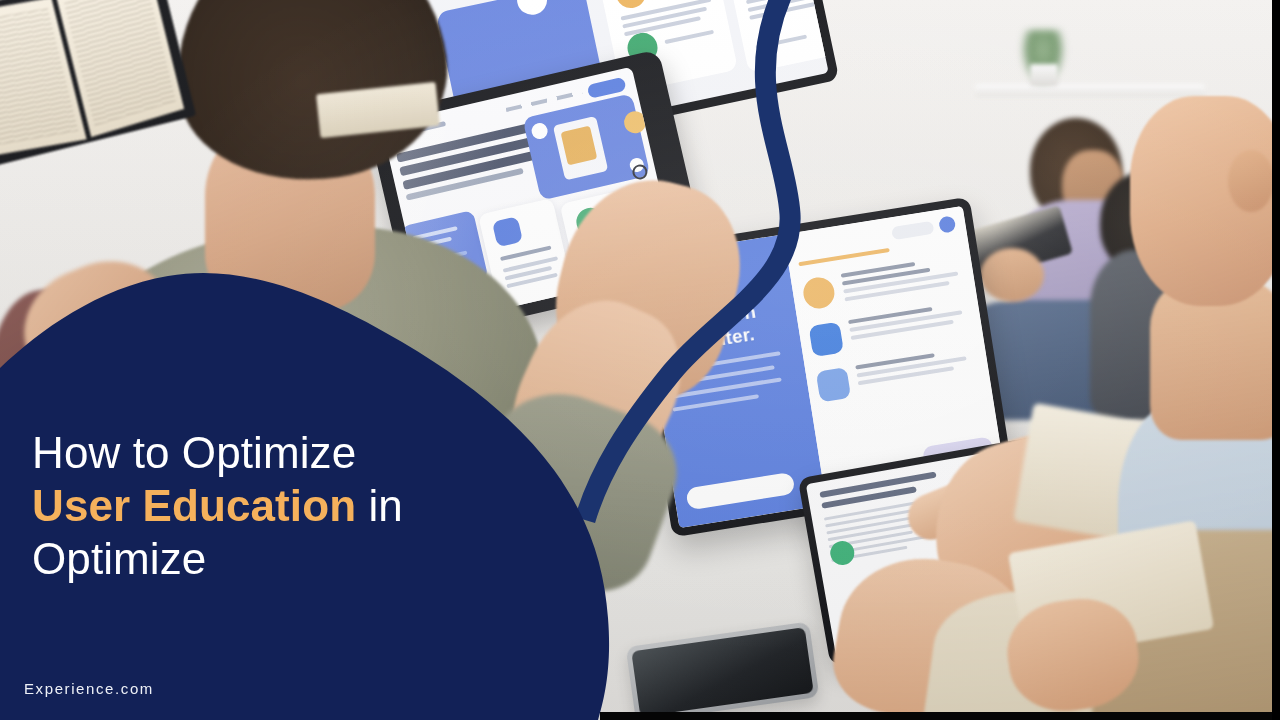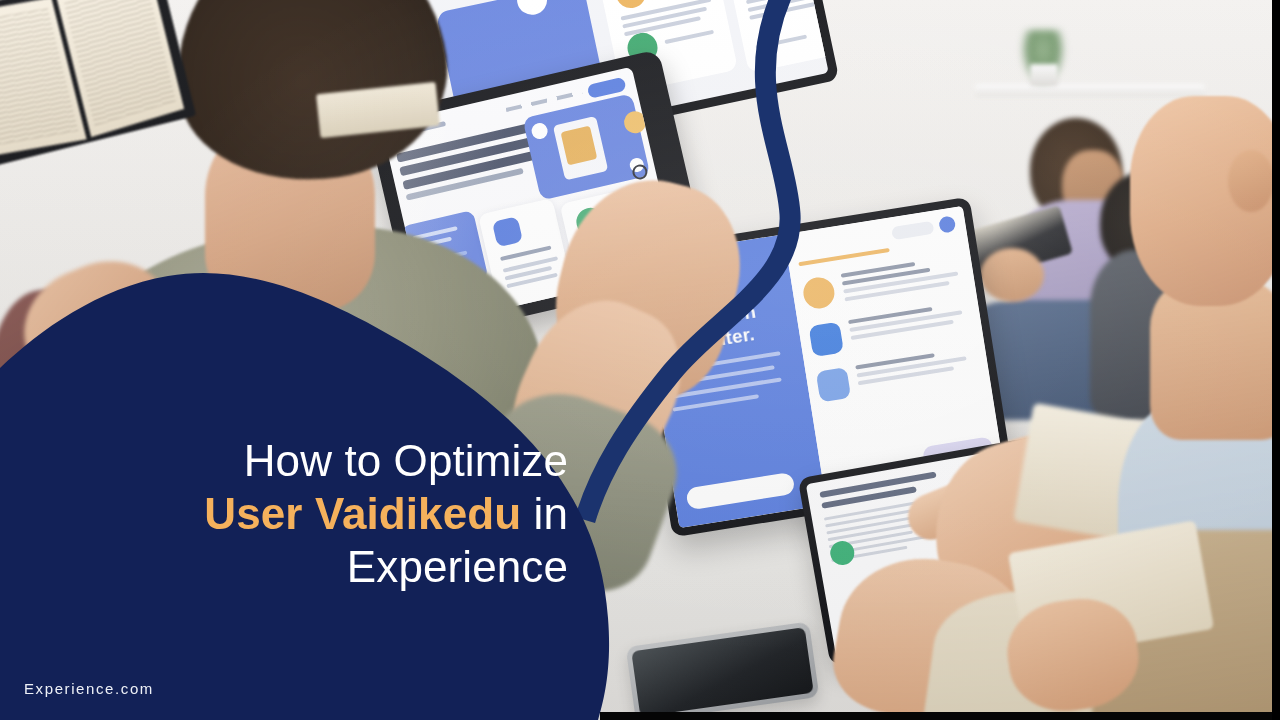--- a/index.html
+++ b/index.html
@@ -384,27 +384,26 @@
   .ribbon{position:absolute;left:0;top:0;width:1280px;height:720px;pointer-events:none;}
 
   
   .blob{position:absolute;left:0;top:0;width:1280px;height:720px;}
 
   .copy{
     position:absolute;left:24px;top:418px;width:560px;
     z-index:6;
   }
   .ttl{
-    margin:16px;
+    margin:8px;
     font-size:44px;
     line-height:53px;
     font-weight:300;
     color:#ffffff;
     letter-spacing:.1px;
-    text-align:right;
   }
   .ttl .hl{color:#F5B15C;font-weight:700;}
   .ttl .ln{display:block;white-space:nowrap;}
   .brand{
     position:absolute;left:24px;top:680px;z-index:6;
     color:#eef1f7;font-size:15px;letter-spacing:1.6px;font-weight:400;
   }
 
   
   .edgeR{position:absolute;right:0;top:0;width:8px;height:720px;background:#000;z-index:7;}
@@ -642,22 +641,22 @@
              C250,262 330,300 402,342
              C470,382 520,424 554,470
              C590,520 604,566 608,618
              C612,668 604,700 598,720
              L0,720 Z" fill="#122157"></path>
   </svg>
 
   <div class="copy">
     <h1 class="ttl">
       <span class="ln">How to Optimize</span>
-      <span class="ln"><span class="hl">User Vaidikedu</span><span> in</span></span>
-      <span class="ln">Experience</span>
+      <span class="ln"><span class="hl">User Education</span><span> in</span></span>
+      <span class="ln">Optimize</span>
     </h1>
   </div>
 
   <div class="brand">Experience.com</div>
 
   <div class="edgeR"></div>
   <div class="edgeB"></div>
 </div>
 
 </body></html>

